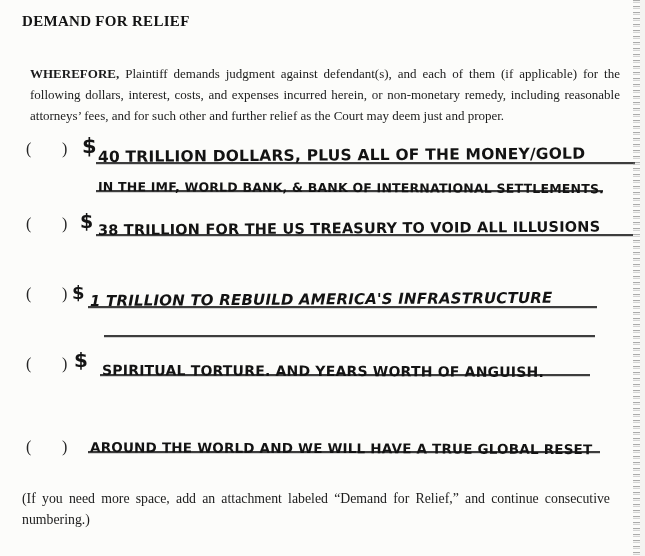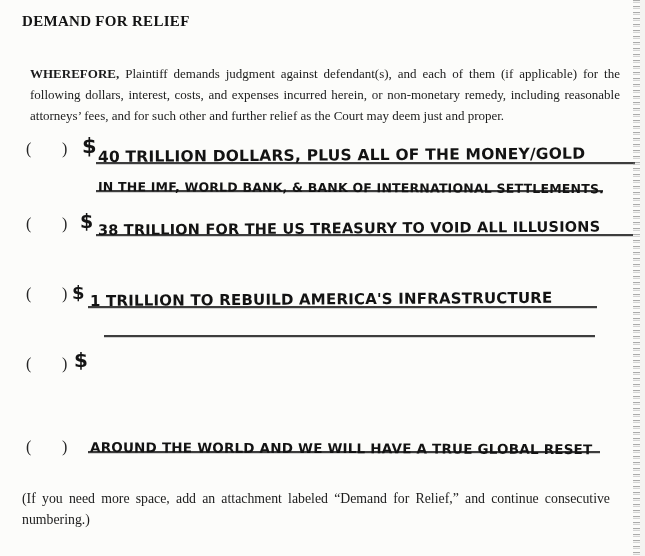--- a/index.html
+++ b/index.html
@@ -63,21 +63,21 @@
   .i1 .lines { margin-left:96px; margin-right:10px;text-align:center; }
   .i1 .hl1 { height:29px; } .i1 .hl1 .hw { font-size:15.5px; }
   .i1 .hl2 { height:26px; margin-right:32px; } .i1 .hl2 .hw { font-size:12.5px; }
 
   .i2 { top:207px; } .i2 .paren { top:8px; } .i2 .amount { left:80px; top:3px; font-size:19px; }
   .i2 .lines { margin-left:96px; margin-right:12px; }
   .i2 .hl1 { height:27px;text-decoration:underline; } .i2 .hl1 .hw { font-size:14.5px; }
   .i2 .hl2 { height:25px; margin-left:8px; margin-right:50px; } .i2 .hl2 .hw { font-size:13.5px; }
 
   .i3 { top:277px; } .i3 .paren { top:8px; } .i3 .amount { left:72px; top:5px; font-size:18px; }
-  .i3 .lines { margin-left:88px; margin-right:48px; }
+  .i3 .lines { margin-left:88px; margin-right:48px;font-style:italic; }
   .i3 .hl1 { height:29px; } .i3 .hl1 .hw { font-size:15px; }
   .i3 .hl2 { height:27px; margin-left:16px; margin-right:2px; }
 
   .i4 { top:347px; } .i4 .paren { top:8px; } .i4 .amount { left:74px; top:1px; font-size:20px; }
   .i4 .lines { margin-left:96px; margin-right:55px; }
   .i4 .hl1 { height:30px; } .i4 .hl1 .hw { font-size:14px; }
   .i4 .hl2 { height:27px; margin-left:4px; } .i4 .hl2 .hw { font-size:14px; }
 
   .i5 { top:428px; } .i5 .paren { top:10px; }
   .i5 .lines { margin-left:88px; margin-right:10px; }
@@ -151,20 +151,23 @@
           <span class="hw"></span>
         </div>
     </div>
   </div>
 
   <div class="item i4">
     <span class="paren paren-open">(</span>
     <span class="paren paren-close">)</span>
     <span class="amount">$</span>
     <div class="lines">
+      <div class="hl hl2">
+          <span class="hw">SPIRITUAL TORTURE. AND YEARS WORTH OF ANGUISH.</span>
+        </div>
     </div>
   </div>
 
   <div class="item i5">
     <span class="paren paren-open">(</span>
     <span class="paren paren-close">)</span>
     <div class="lines">
       <div class="hl hl2">
           <span class="hw">AROUND THE WORLD AND WE WILL HAVE A TRUE GLOBAL RESET</span>
         </div>

